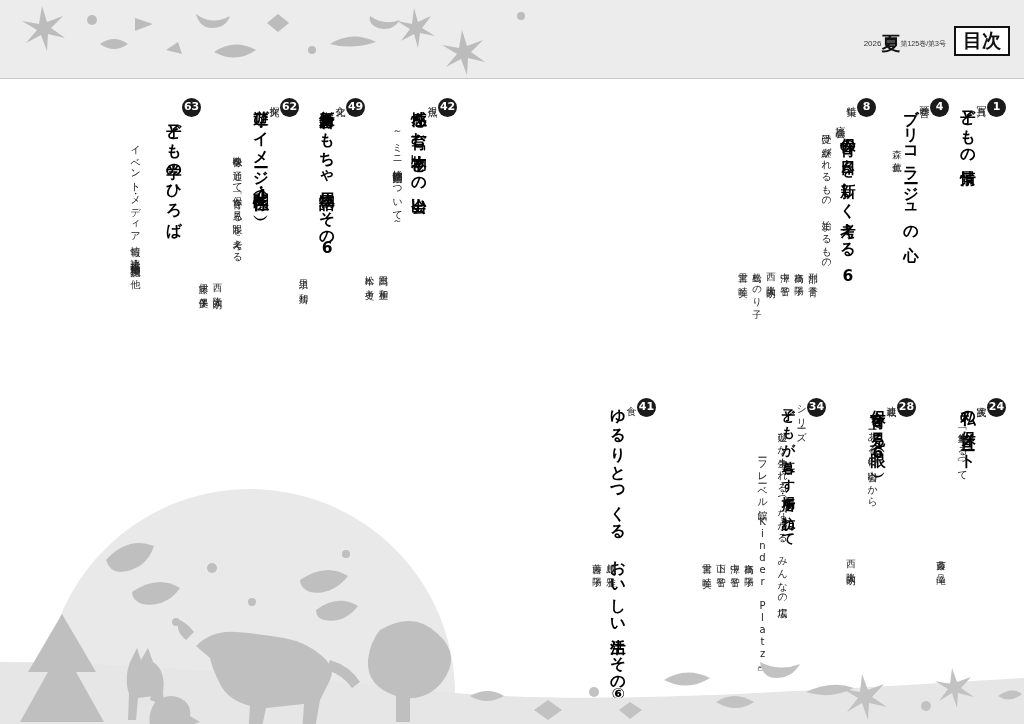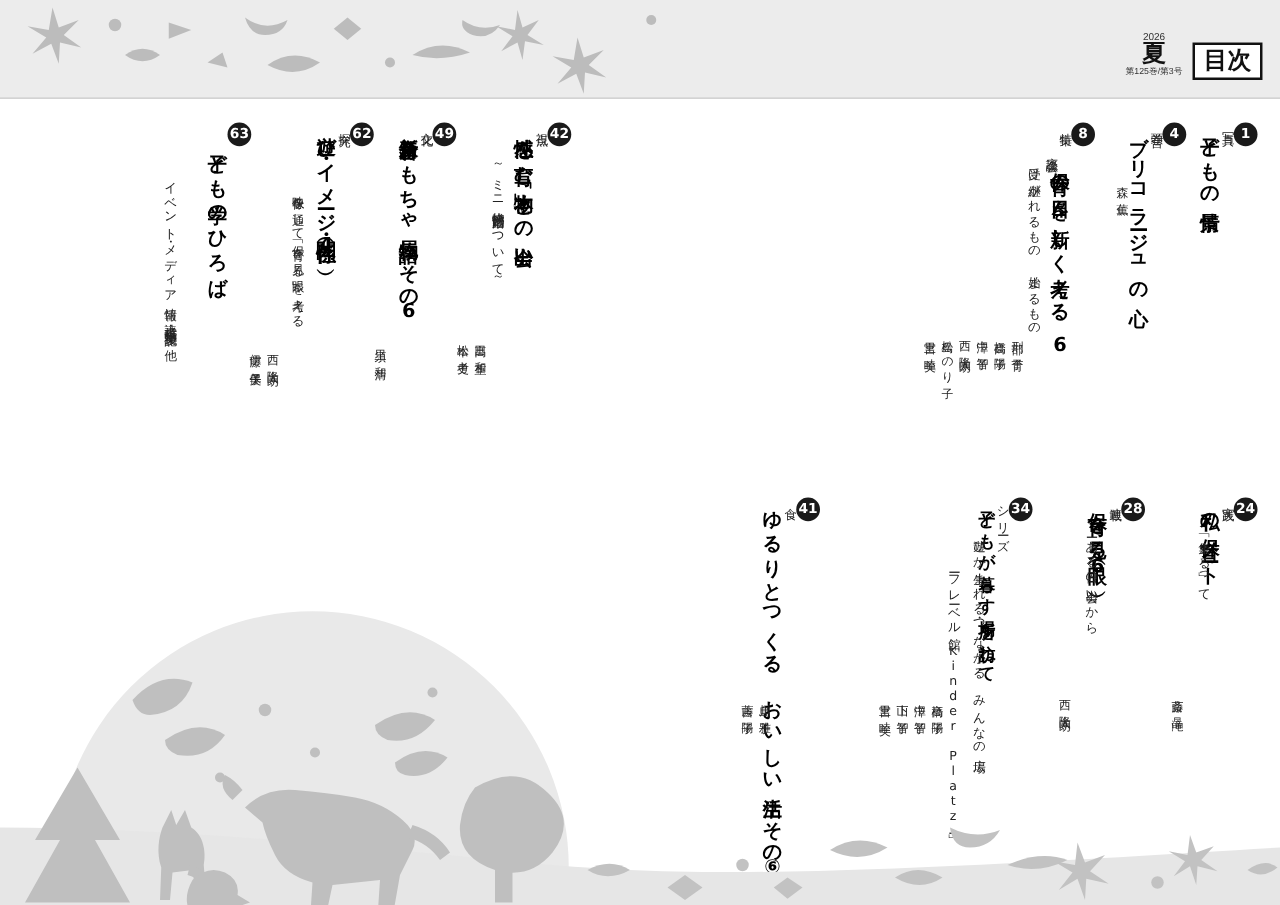--- a/index.html
+++ b/index.html
@@ -54,21 +54,21 @@
     font-weight: bold;
     font-size: 31px;
     letter-spacing: 1px;
     line-height: 1;
     color: #000;
     white-space: nowrap;
     padding-bottom: 2px;
   }
   .issue-block {
     display: flex;
-    flex-direction: column;
+    flex-direction: row;
     align-items: center;
     padding-bottom: 2px;
     line-height: 1.05;
   }
   .issue-season {
     font-family: "DejaVu Serif", "Liberation Serif", serif;
     font-size: 19px;
     font-weight: bold;
   }
   .issue-year {

